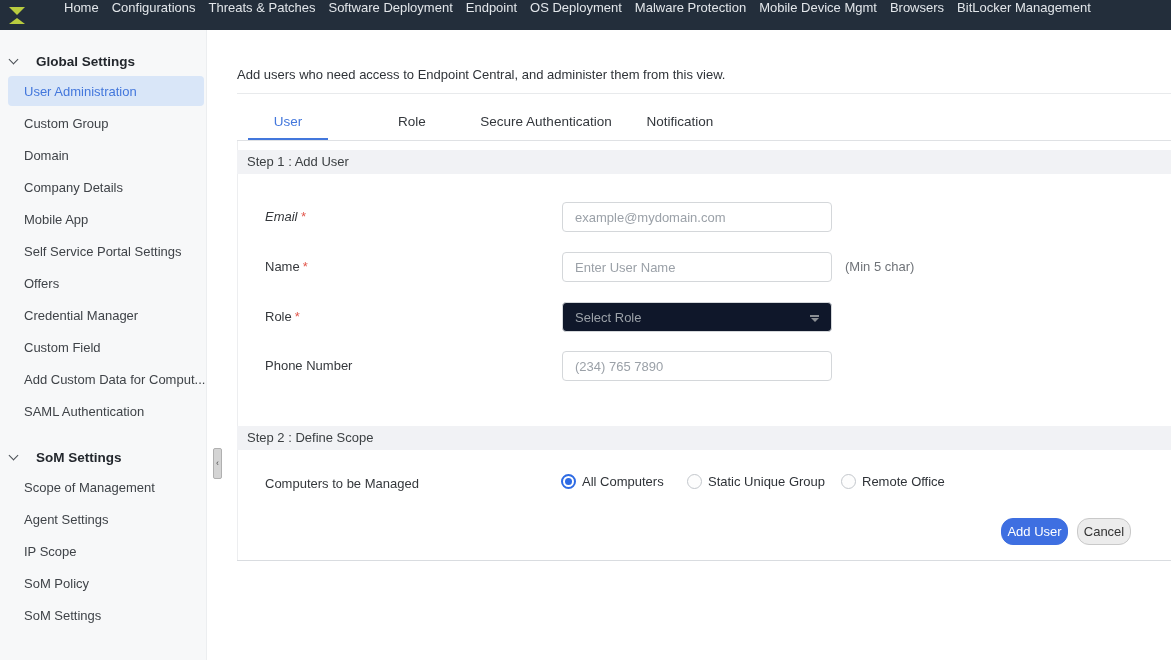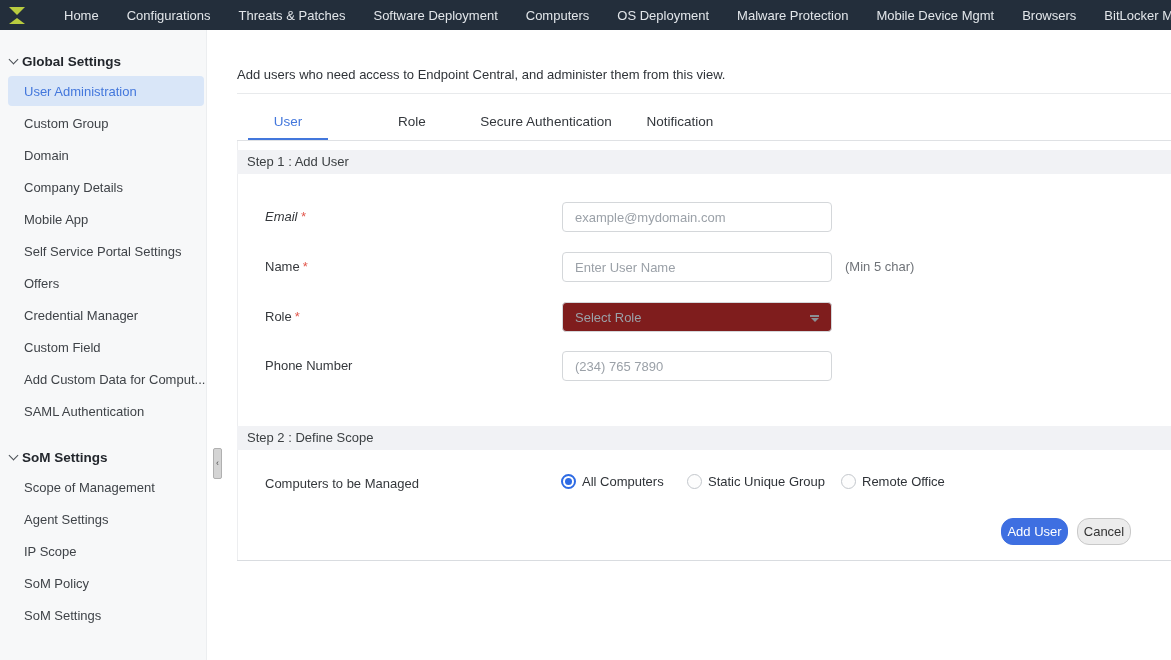--- a/index.html
+++ b/index.html
@@ -2,35 +2,35 @@
 <html><head>
 <meta charset="utf-8">
 <style>
   * { margin:0; padding:0; box-sizing:border-box; }
   html,body { width:1171px; height:660px; overflow:hidden; background:#fff;
     font-family:"Liberation Sans", sans-serif; font-size:13px; color:#333; }
   body { position:relative; }
 
   
   .topnav { position:absolute; left:0; top:0; width:1171px; height:30px;
-    background:#232e3b; display:flex; align-items:center; gap:28px;
+    background:#232e3b; display:flex; align-items:flex-start; gap:13px;
     padding-left:64px; overflow:hidden; white-space:nowrap; }
   .topnav .nav-item { color:#e2e6ea; font-size:13px; cursor:pointer; flex:0 0 auto; }
   .logo { position:absolute; left:8px; top:3px; width:18px; height:24px;
     display:flex; flex-direction:column; align-items:center; justify-content:center; }
   .logo .tri-down { width:0; height:0; border-left:8px solid transparent;
     border-right:8px solid transparent; border-top:8px solid #b9cc3f; }
   .logo .tri-up { width:0; height:0; border-left:8px solid transparent;
     border-right:8px solid transparent; border-bottom:6px solid #b9cc3f; margin-top:3px; }
 
   
   .sidebar { position:absolute; left:0; top:30px; width:207px; height:630px;
     background:#f7f8f9; border-right:1px solid #eceef0; }
   .side-header { height:28px; display:flex; align-items:center; padding-left:10px;
-    gap:5px; font-weight:bold; font-size:13.5px; color:#23272d; cursor:pointer; }
+    gap:19px; font-weight:bold; font-size:13.5px; color:#23272d; cursor:pointer; }
   .side-header.first { margin-top:17px; }
   .side-header.second { margin-top:16px; }
   .chev { width:7px; height:7px; border-right:1.6px solid #4a4f55;
     border-bottom:1.6px solid #4a4f55; transform:rotate(45deg); margin-top:-4px; flex:0 0 auto; }
   .side-item { height:32px; display:flex; align-items:center; padding-left:24px;
     font-size:13px; color:#3f4348; cursor:pointer; white-space:nowrap; overflow:hidden; }
   .side-item.selected { height:30px; margin:1px 2px 1px 8px; padding-left:16px;
     background:#d9e6f8; border-radius:4px; color:#4377dc; }
 
   .collapse-handle { position:absolute; left:213px; top:448px; width:9px; height:31px;
@@ -59,21 +59,21 @@
   .step1-bar { top:150px; }
   .step2-bar { top:426px; }
 
   .form-label { position:absolute; left:265px; font-size:13px; color:#35383c; }
   .req { color:#e2574c; margin-left:3px; }
   .form-input { position:absolute; left:562px; width:270px; height:30px;
     border:1px solid #d4d7da; border-radius:4px; padding:0 12px;
     font-family:"Liberation Sans", sans-serif; font-size:13px; color:#4d7c0f; outline:none; background:#fff; }
   .form-input::placeholder { color:#9ba1a8; opacity:1; }
   .form-select { position:absolute; left:562px; width:270px; height:30px;
-    border:1px solid #d4d7da; border-radius:4px; padding:0 12px; background:#7f1d1d;
+    border:1px solid #d4d7da; border-radius:4px; padding:0 12px; background:#0f172a;
     display:flex; align-items:center; cursor:pointer; }
   .form-select .sel-text { color:#9ba1a8; font-size:13px; }
   .caret { position:absolute; right:12px; top:12px; width:9px;
     display:flex; flex-direction:column; align-items:center; }
   .caret .bar { width:9px; height:1.5px; background:#8b8f94; margin-bottom:1.5px; }
   .caret .tri { width:0; height:0; border-left:4.5px solid transparent;
     border-right:4.5px solid transparent; border-top:4.5px solid #8b8f94; }
   .hint { position:absolute; left:845px; font-size:13px; color:#6f7378; }
 
   .radio-group { position:absolute; top:474px; display:flex; align-items:center;
@@ -99,21 +99,21 @@
 
 <div class="topnav">
   <div class="logo">
     <span class="tri-down"></span>
     <span class="tri-up"></span>
   </div>
   <span class="nav-item">Home</span>
   <span class="nav-item">Configurations</span>
   <span class="nav-item">Threats &amp; Patches</span>
   <span class="nav-item">Software Deployment</span>
-  <span class="nav-item">Computers</span>
+  <span class="nav-item">Endpoint</span>
   <span class="nav-item">OS Deployment</span>
   <span class="nav-item">Malware Protection</span>
   <span class="nav-item">Mobile Device Mgmt</span>
   <span class="nav-item">Browsers</span>
   <span class="nav-item">BitLocker Management</span>
 
 </div>
 
 <div class="sidebar">
   <div class="side-header first">

